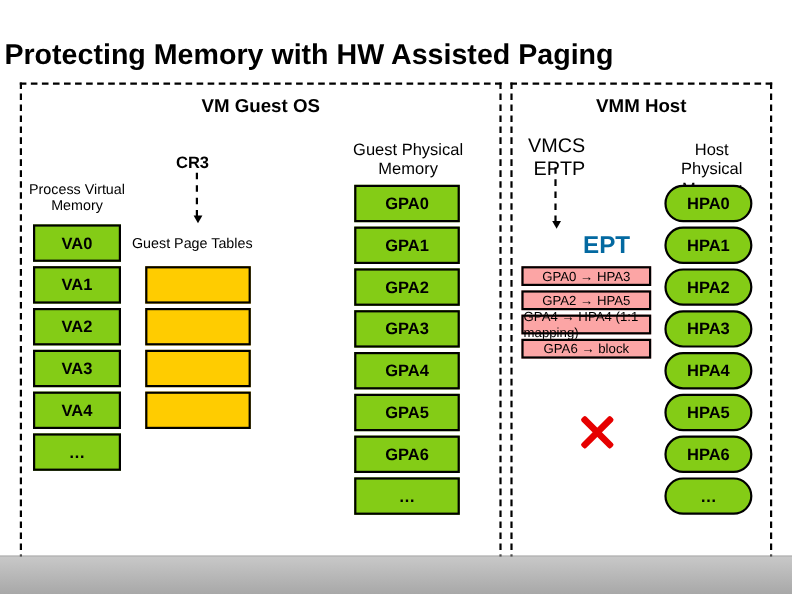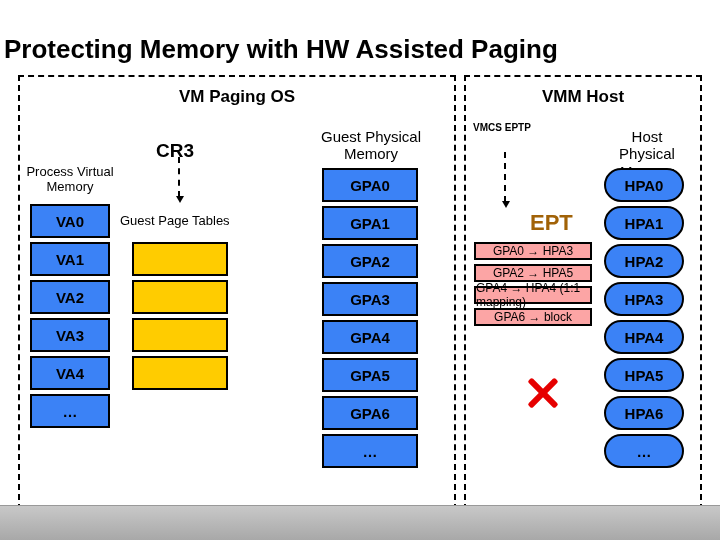--- a/index.html
+++ b/index.html
@@ -38,43 +38,43 @@
     width: 100%;
     top: 10px;
     text-align: center;
     font-size: 17px;
     font-weight: bold;
   }
 
   
   .lbl {
     position: absolute;
-    font-size: 19px;
+    font-size: 15px;
     text-align: center;
     line-height: 1.15;
   }
   .lbl-cr3   { left: 135px; top: 140px; width: 80px; font-weight: bold; }
   .lbl-pvm   { left: 20px; top: 165px; width: 100px; font-size: 13px; }
   .lbl-gpm   { left: 316px; top: 128px; width: 110px; font-size: 15px; }
-  .lbl-vmcs  { left: 472px; top: 122px; width: 60px; font-size: 10px; font-weight: bold; text-align: center; }
+  .lbl-vmcs  { left: 472px; top: 122px; width: 60px; font-size: 18px; font-weight: normal; text-align: right; }
   .lbl-hpm   { left: 602px; top: 128px; width: 90px; font-size: 15px; }
-  .lbl-ept   { position:absolute; left:530px; top:210px; font-size:22px; font-weight:bold; color:#a16207; }
+  .lbl-ept   { position:absolute; left:530px; top:210px; font-size:22px; font-weight:bold; color:#0369a1; }
   .lbl-gpt   { position:absolute; left: 120px; top: 213px; width: 120px; text-align:left; font-size: 13px; }
 
   
   .col {
     position: absolute;
     display: flex;
     flex-direction: column;
     gap: 0;
   }
   .cell {
     box-sizing: border-box;
     border: 2px solid #000;
-    background: #3b82f6;
+    background: #84cc16;
     height: 36px;
     display: flex;
     align-items: center;
     justify-content: center;
     font-size: 15px;
     font-weight: bold;
     margin-bottom: 4px;
   }
 
   .col-va   { left: 30px;  top: 204px; width: 80px; }
@@ -139,21 +139,21 @@
   }
 </style>
 </head>
 <body>
 
 <div class="slide">
 
   <div class="title">Protecting Memory with HW Assisted Paging</div>
 
   <div class="panel panel-left">
-    <div class="panel-heading">VM Paging OS</div>
+    <div class="panel-heading">VM Guest OS</div>
   </div>
   <div class="panel panel-right">
     <div class="panel-heading">VMM Host</div>
   </div>
 
   <div class="lbl lbl-cr3">CR3</div>
   <div class="lbl lbl-gpm">Guest Physical Memory</div>
   <div class="lbl lbl-pvm">Process Virtual Memory</div>
   <div class="lbl lbl-vmcs">VMCS EPTP</div>
   <div class="lbl lbl-hpm">Host Physical Memory</div>

